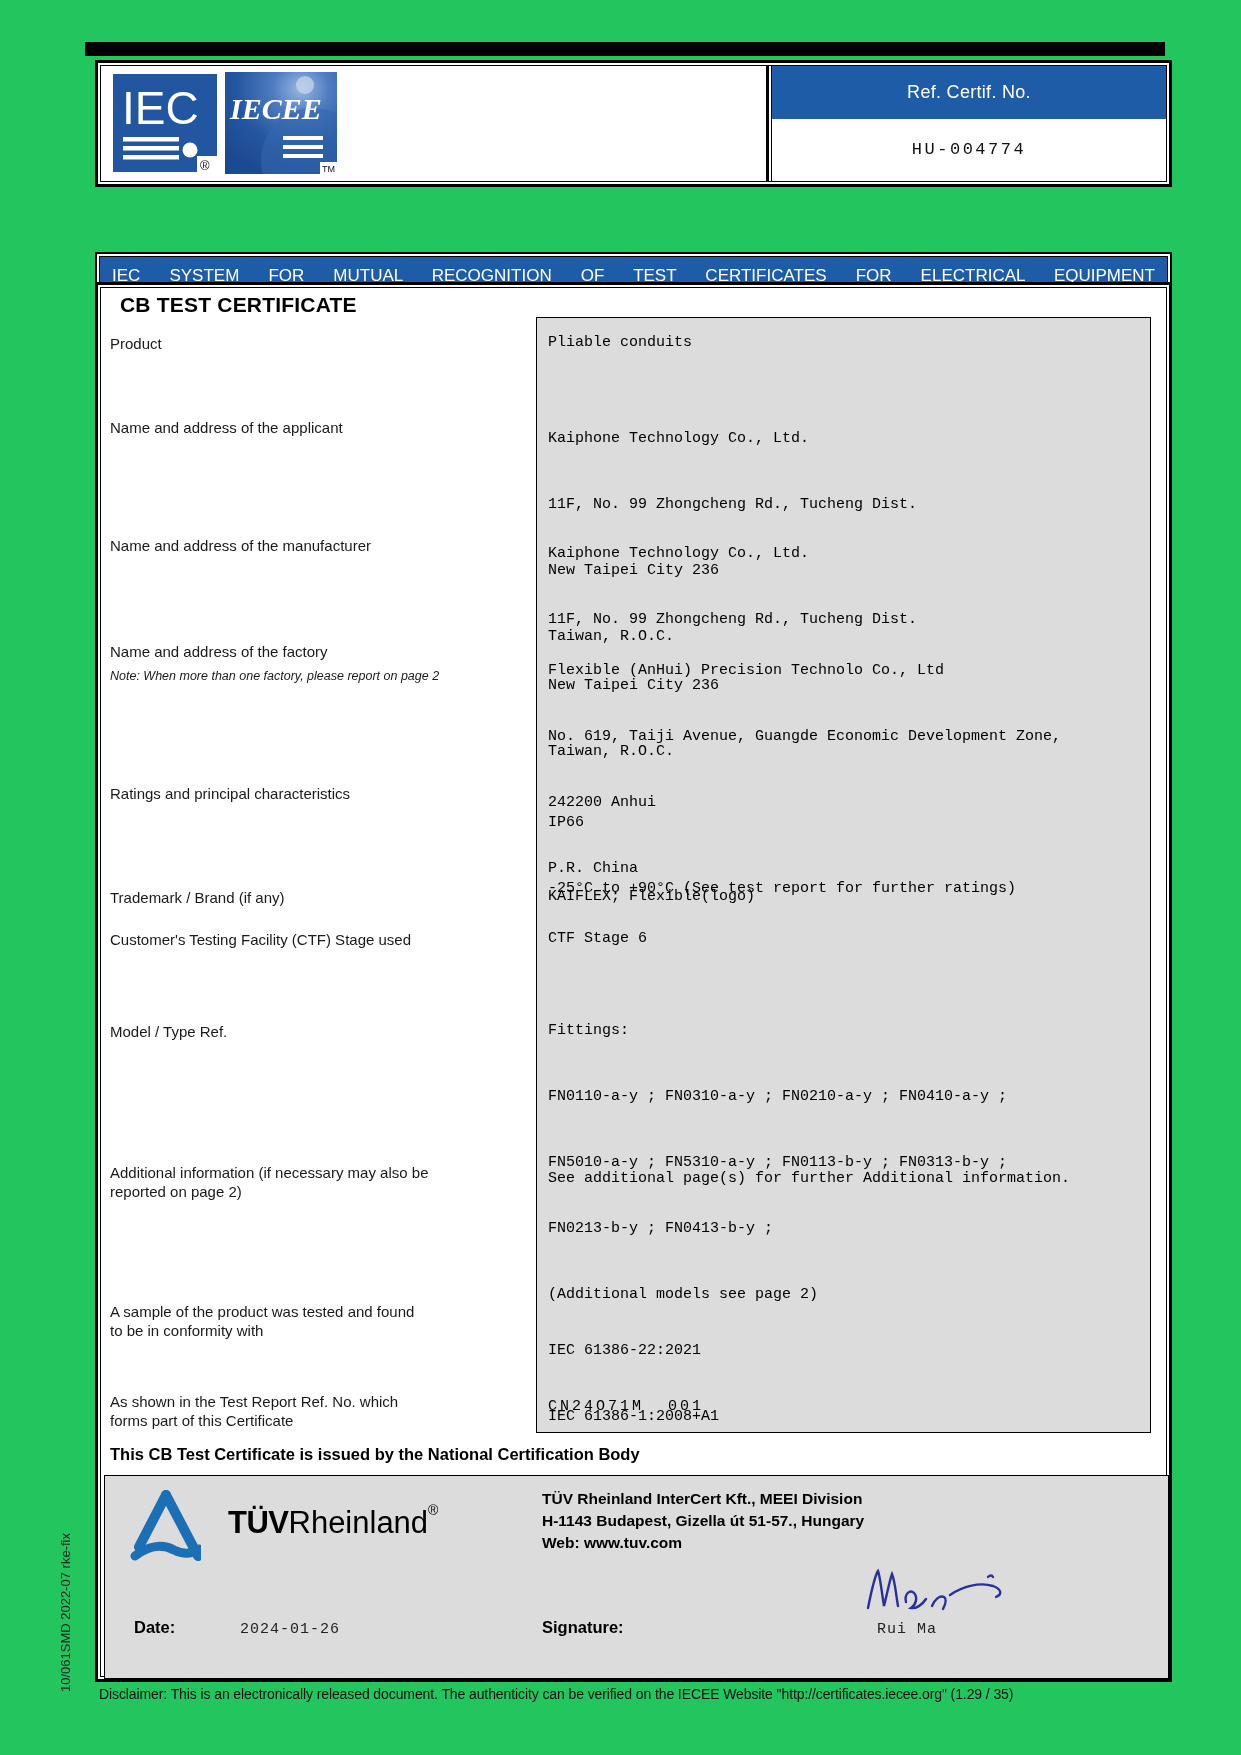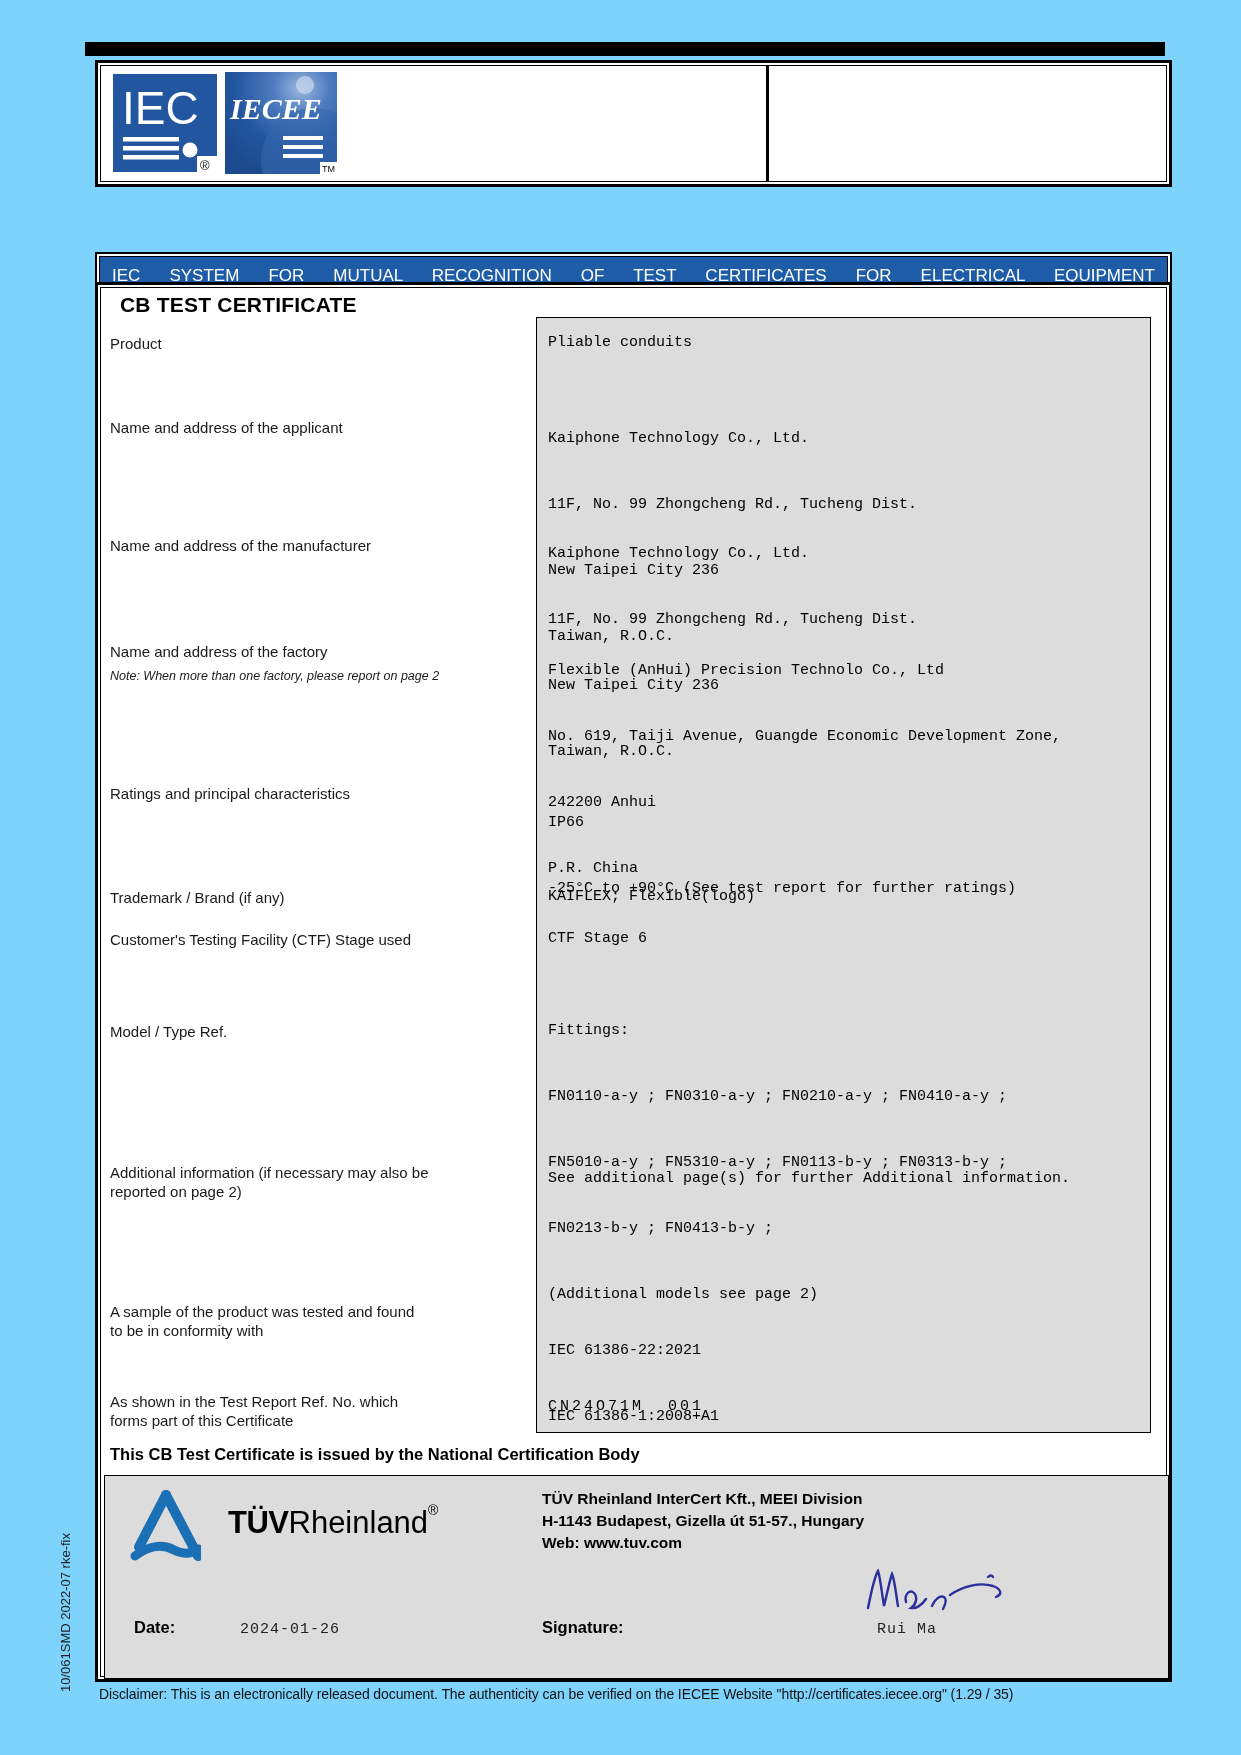--- a/index.html
+++ b/index.html
@@ -1,20 +1,20 @@
 <!DOCTYPE html>
 <html style="--brand-blue: #1E5CA8; --logo-blue: #2356A0; --panel-gray: #DCDCDC; --signature-ink: #2B2F9E;"><head>
 <meta charset="utf-8">
 <style>
   :root{
     --brand-blue:#1E5CA8; --logo-blue:#2356A0; --panel-gray:#DCDCDC; --signature-ink:#2B2F9E;
   }
   *{margin:0;padding:0;box-sizing:border-box;}
   body{background:#fff;font-family:"Liberation Sans",sans-serif;}
-  .page{position:relative;width:1241px;height:1755px;background:#7dd3fc;overflow:hidden;}
+  .page{position:relative;width:1241px;height:1755px;background:#22c55e;overflow:hidden;}
 
   .top-bar{position:absolute;left:85px;top:42px;width:1080px;height:14px;background:#000;}
 
   
   .frame{position:absolute;border:3px solid #000;background:#fff;}
   .frame-inner{position:absolute;inset:2px;border:1px solid #000;}
 
   
   .header-frame{left:95px;top:60px;width:1077px;height:127px;}
   .header-inner{display:flex;}
@@ -88,20 +88,24 @@
           <circle cx="88" cy="88" r="52" fill="#3567ae" opacity="0.6"></circle>
           <circle cx="80" cy="13" r="9" fill="#c6d6ec" opacity="0.75"></circle>
           <text x="5" y="47" font-size="30" font-style="italic" font-weight="bold" fill="#ffffff" font-family="Liberation Serif, serif">IECEE</text>
           <rect x="58" y="64" width="40" height="4" fill="#ffffff"></rect>
           <rect x="58" y="73" width="40" height="4" fill="#ffffff"></rect>
           <rect x="58" y="82" width="40" height="4" fill="#ffffff"></rect>
           <rect x="95" y="90" width="17" height="12" fill="#ffffff"></rect>
           <text x="97" y="100" font-size="9" fill="#111111">TM</text>
         </svg>
       </div>
+      <div class="ref-cell">
+        <div class="ref-head">Ref. Certif. No.</div>
+        <div class="ref-value">HU-004774</div>
+      </div>
     </div>
   </div>
 
   <div class="frame banner">
     <div class="frame-inner">
       <div class="banner-line1">IEC SYSTEM FOR MUTUAL RECOGNITION OF TEST CERTIFICATES FOR ELECTRICAL EQUIPMENT</div>
       <div class="banner-line2">(IECEE) CB SCHEME</div>
     </div>
   </div>
 

